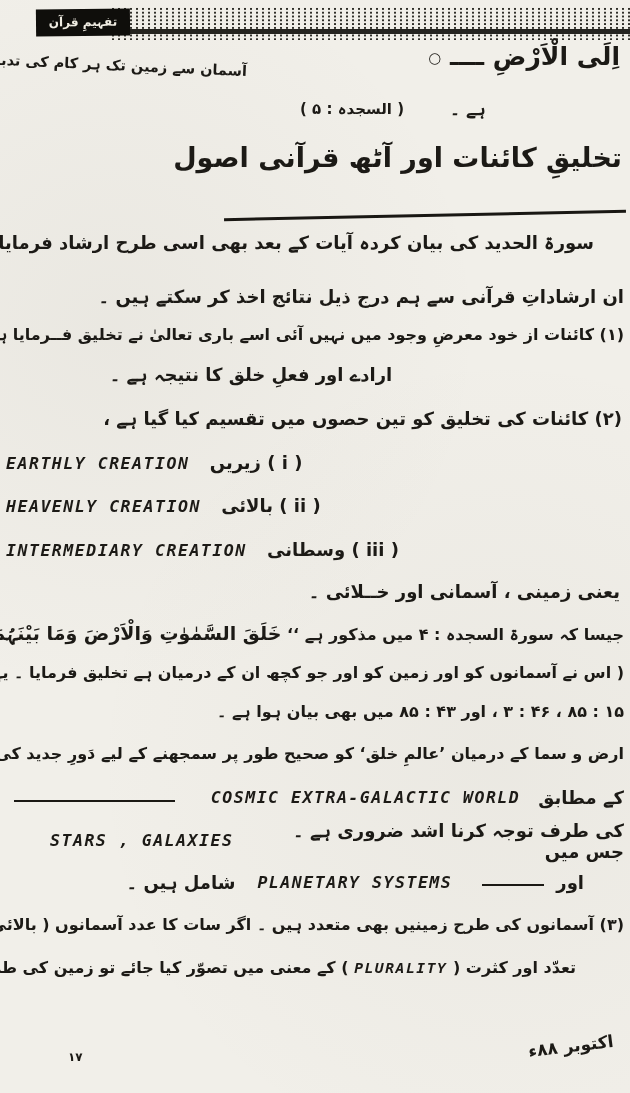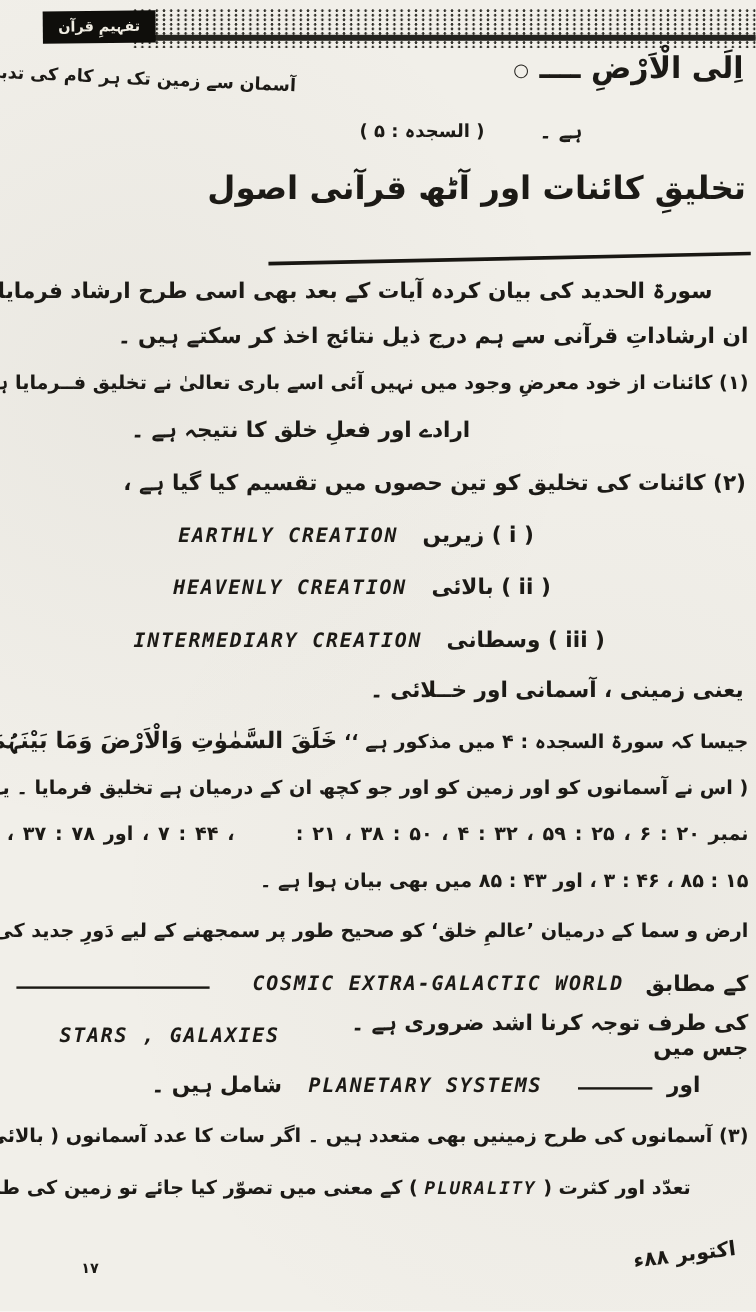--- a/index.html
+++ b/index.html
@@ -73,24 +73,24 @@
   .jl{text-align:justify;text-align-last:justify;}
   .long{font-size:16px;}
   .en{
     font-family:"DejaVu Sans Mono", monospace;
     font-style:italic;font-weight:bold;
     font-size:.92em;letter-spacing:1.5px;
     white-space:nowrap;
     unicode-bidi:embed;direction:ltr;
   }
   .ln-intro1{padding:0 30px;text-align:center;height:38px;line-height:38px;}
-  .ln-intro2{padding-left:210px;}
+  .ln-intro2{padding-left:210px;margin-top:16px;}
   .ln-p1l3{padding-right:128px;height:42px;line-height:42px;text-align:center;}
   .ln-p2intro{height:46px;line-height:46px;padding-right:2px;}
-  .item{height:42px;line-height:42px;text-align:center;white-space:nowrap;}
+  .item{height:42px;line-height:42px;text-align:left;white-space:nowrap;}
   .item .en{margin-right:14px;}
   .it1{padding-right:36px;}
   .it2{padding-right:26px;height:44px;line-height:44px;}
   .it3{padding-right:14px;height:44px;line-height:44px;}
   .ln-summary{height:40px;line-height:40px;padding-right:4px;}
   .ln-quote{height:42px;line-height:42px;}
   .quote-ar{font-size:19px;}
   .ln-refs2{height:40px;line-height:40px;padding-left:110px;}
   .sci-row{display:flex;align-items:center;height:43px;}
   .rule{border-top:2.5px solid #1b1914;align-self:center;}
@@ -158,21 +158,20 @@
     </div>
 
     <div class="ln ln-summary">یعنی زمینی ، آسمانی اور خــلائی ۔</div>
 
     <div class="ln jl long ln-quote">
       <span>جیسا کہ سورۃ السجدہ : ۴ میں مذکور ہے ‘‘</span>
       <span class="quote-ar">خَلَقَ السَّمٰوٰتِ وَالْاَرْضَ وَمَا بَیْنَہُمَا</span>
       
     </div>
     <div class="ln jl long">( اس نے آسمانوں کو اور زمین کو اور جو کچھ ان کے درمیان ہے تخلیق فرمایا ۔ یہی مضمون سورت</div>
-    <div class="ln jl long">نمبر ۲۰ : ۶ ، ۲۵ : ۵۹ ، ۳۲ : ۴ ، ۵۰ : ۳۸ ، ۲۱ :&nbsp;&nbsp;&nbsp;&nbsp;&nbsp;&nbsp; ، ۴۴ : ۷ ، اور ۷۸ : ۳۷ ،</div>
     <div class="ln long ln-refs2">۱۵ : ۸۵ ، ۴۶ : ۳ ، اور ۴۳ : ۸۵ میں بھی بیان ہوا ہے ۔</div>
 
     <div class="ln jl long" style="height:44px;line-height:44px;">ارض و سما کے درمیان ’عالمِ خلق‘ کو صحیح طور پر سمجھنے کے لیے دَورِ جدید کی سائنسی تحقیقات</div>
 
     <div class="sci-row">
       <span>کے مطابق</span>
       <span class="en">COSMIC EXTRA-GALACTIC WORLD</span>
       <span class="rule rule-grow"></span>
     </div>
 

